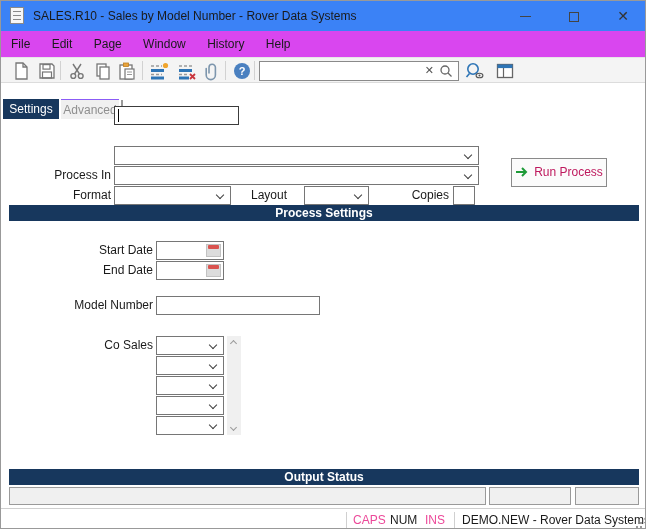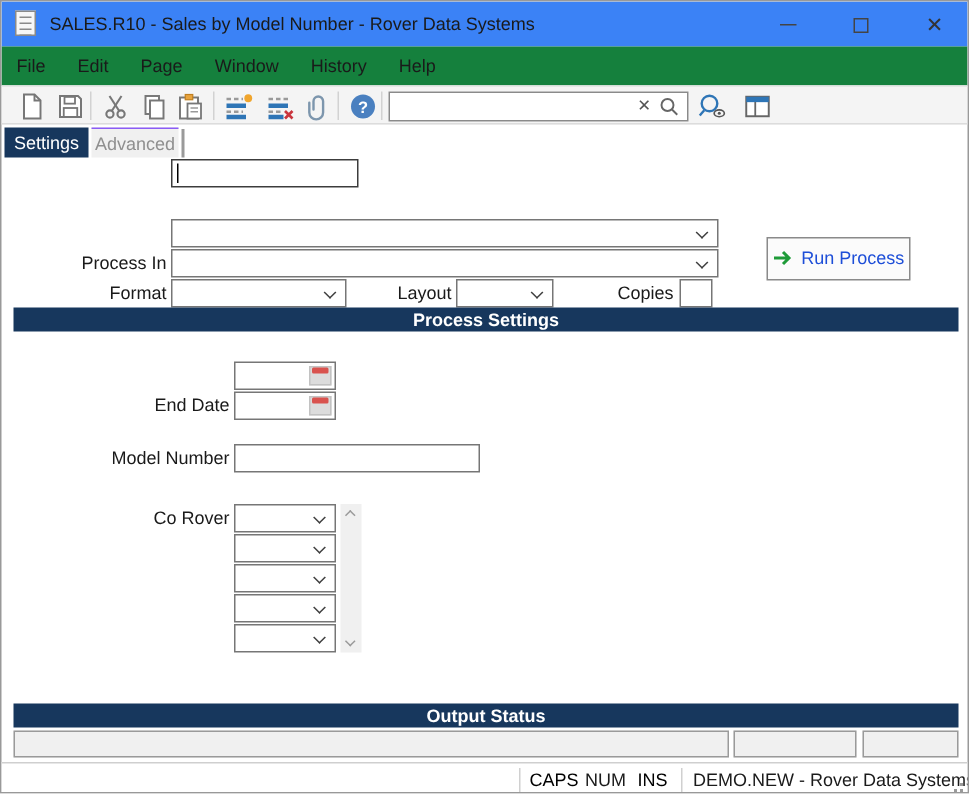--- a/index.html
+++ b/index.html
@@ -14,67 +14,67 @@
   .app-icon { position:absolute; left:9px; top:6px; width:14px; height:17px;
     border:1px solid #8a8a8a; background:#f7f7f7; }
   .app-icon i { display:block; height:1px; background:#8a8a8a; margin:3px 2px 0 2px; }
   .title-text { position:absolute; left:32px; top:8px; white-space:nowrap; }
   .winbtn { position:absolute; top:0; width:42px; height:30px; text-align:center; line-height:30px; color:#333; cursor:default; }
   .winbtn.min { left:503px; } .winbtn.max { left:552px; } .winbtn.close { left:601px; }
   .glyph-min { display:inline-block; width:11px; height:1px; background:#444; vertical-align:middle; }
   .glyph-max { display:inline-block; width:10px; height:10px; border:1px solid #444; vertical-align:middle; }
   .glyph-close { font-size:14px; }
   
-  .menubar { position:absolute; left:0; top:30px; width:100%; height:26px; background:#15803d; }
+  .menubar { position:absolute; left:0; top:30px; width:100%; height:26px; background:#d946ef; }
   .menu-item { display:inline-block; padding:6px 9px 0 9px; height:26px; }
   .menu-item:first-child { padding-left:10px; }
   
   .toolbar { position:absolute; left:0; top:56px; width:100%; height:26px; background:#f4f4f4;
     border-top:1px solid #e6e6e6; border-bottom:1px solid #dcdcdc; }
   .tbtn { position:absolute; top:2px; width:24px; height:22px; }
   .tbtn svg { display:block; margin:1px auto 0 auto; }
   .tsep { position:absolute; top:3px; width:1px; height:19px; background:#d2d2d2; }
   .searchbox { position:absolute; left:258px; top:3px; width:200px; height:20px;
     border:1px solid #8a8a8a; background:#fff; }
   .searchbox input { position:absolute; left:3px; top:1px; width:160px; height:16px; border:none; outline:none;
     font:12px "Liberation Sans",sans-serif; }
   .sb-x { position:absolute; right:24px; top:2px; color:#555; font-size:11px; }
   .sb-mag { position:absolute; right:5px; top:2px; }
   
-  .tabstrip { position:absolute; left:0; top:84px; width:100%; height:20px; }
+  .tabstrip { position:absolute; left:0; top:98px; width:100%; height:20px; }
   .tab { position:absolute; top:0; height:20px; text-align:center; line-height:20px; }
   .tab-active { left:2px; width:56px; background:#17375D; color:#fff; }
   .tab-idle { left:60px; width:58px; background:#f0f0f0; color:#8f8f8f; border-top:1px solid #8b5cf6; }
   .tab-divider { position:absolute; left:120px; top:1px; width:2px; height:19px; background:#9a9a9a; }
   
   .lbl { position:absolute; height:19px; line-height:19px; text-align:right; white-space:nowrap; }
   .secbar { position:absolute; left:8px; width:630px; height:16px; background:#17375D;
     color:#fff; text-align:center; line-height:16px; font-weight:600; font-size:12px; }
   .tbox { position:absolute; height:19px; background:#fff; border:1px solid #767676; }
   .tbox.focused { border-color:#3c3c3c; }
   .caret { position:absolute; left:3px; top:2px; width:1px; height:13px; background:#000; }
   .combo { position:absolute; height:19px; background:#fff; border:1px solid #767676; }
   .chev { position:absolute; right:7px; top:5px; width:6px; height:6px;
     border-right:1.4px solid #3f3f3f; border-bottom:1.4px solid #3f3f3f; transform:rotate(45deg); }
   .runbtn { position:absolute; left:510px; top:157px; width:96px; height:29px; background:#fbfbfb;
-    border:1px solid #8a8a8a; text-align:center; line-height:27px; color:#1d4ed8; }
+    border:1px solid #8a8a8a; text-align:center; line-height:27px; color:#be185d; }
   .runbtn svg { vertical-align:-1px; margin-right:5px; }
   .datebtn { position:absolute; right:2px; top:2px; width:15px; height:13px; background:#dcdcdc; border:1px solid #c2c2c2; }
   .datebtn i { display:block; height:4px; background:#D9534F; border-radius:1px; margin:0 1px; }
   .vscroll { position:absolute; left:226px; top:335px; width:14px; height:99px; background:#f0f0f0; }
   .vs-chev { position:absolute; left:4px; width:5px; height:5px; border-right:1.3px solid #9a9a9a; border-bottom:1.3px solid #9a9a9a; }
   .vs-up { top:5px; transform:rotate(-135deg); }
   .vs-down { bottom:5px; transform:rotate(45deg); }
   .statusfield { position:absolute; top:486px; height:18px; background:#f0f0f0; border:1px solid #9a9a9a; }
   
   .bottombar { position:absolute; left:0; top:507px; width:100%; height:22px; background:#fff;
     border-top:1px solid #cfcfcf; }
   .bb-sep { position:absolute; top:3px; width:1px; height:16px; background:#d0d0d0; }
   .bb-text { position:absolute; top:4px; white-space:nowrap; }
-  .dim { color:#000000; }
+  .dim { color:#ec4899; }
   .grip { position:absolute; right:3px; top:9px; width:10px; height:10px; }
   .grip i { position:absolute; width:2px; height:2px; background:#9a9a9a; }
 </style>
 </head>
 <body>
 
 <div class="window">
 
   <div class="titlebar">
     <div class="app-icon">
@@ -222,52 +222,53 @@
     <svg width="14" height="10" viewBox="0 0 14 10">
       <path d="M1 5 h9 M7 1 l4 4 -4 4" stroke="#1E9B38" stroke-width="2" fill="none"></path>
     </svg><span>Run Process</span>
   </div>
 
   <div class="lbl" style="left:0;width:110px;top:185px">Format</div>
   <div class="combo" style="left:113px;top:185px;width:117px">
     <span></span>
     <span class="chev"></span>
   </div>
-  <div class="lbl" style="left:230px;width:70px;top:185px">Layout</div>
+  <div class="lbl" style="left:216px;width:70px;top:185px">Layout</div>
   <div class="combo" style="left:303px;top:185px;width:65px">
     <span></span>
     <span class="chev"></span>
   </div>
   <div class="lbl" style="left:388px;width:60px;top:185px">Copies</div>
   <div class="tbox" style="left:452px;top:185px;width:22px">
     <span></span>
   </div>
 
   <div class="secbar" style="top:204px">Process Settings</div>
 
+  <div class="lbl" style="left:42px;width:110px;top:240px">Start Date</div>
   <div class="tbox" style="left:155px;top:240px;width:68px">
     <span></span>
     <span class="datebtn">
         <i></i>
       </span>
   </div>
   <div class="lbl" style="left:42px;width:110px;top:260px">End Date</div>
   <div class="tbox" style="left:155px;top:260px;width:68px">
     <span></span>
     <span class="datebtn">
         <i></i>
       </span>
   </div>
 
   <div class="lbl" style="left:42px;width:110px;top:295px">Model Number</div>
   <div class="tbox" style="left:155px;top:295px;width:164px">
     <span></span>
   </div>
 
-  <div class="lbl" style="left:42px;width:110px;top:335px">Co Rover</div>
+  <div class="lbl" style="left:42px;width:110px;top:335px">Co Sales</div>
   <div class="combo" style="left:155px;top:335px;width:68px">
     <span></span>
     <span class="chev"></span>
   </div>
   <div class="combo" style="left:155px;top:355px;width:68px">
     <span></span>
     <span class="chev"></span>
   </div>
   <div class="combo" style="left:155px;top:375px;width:68px">
     <span></span>

